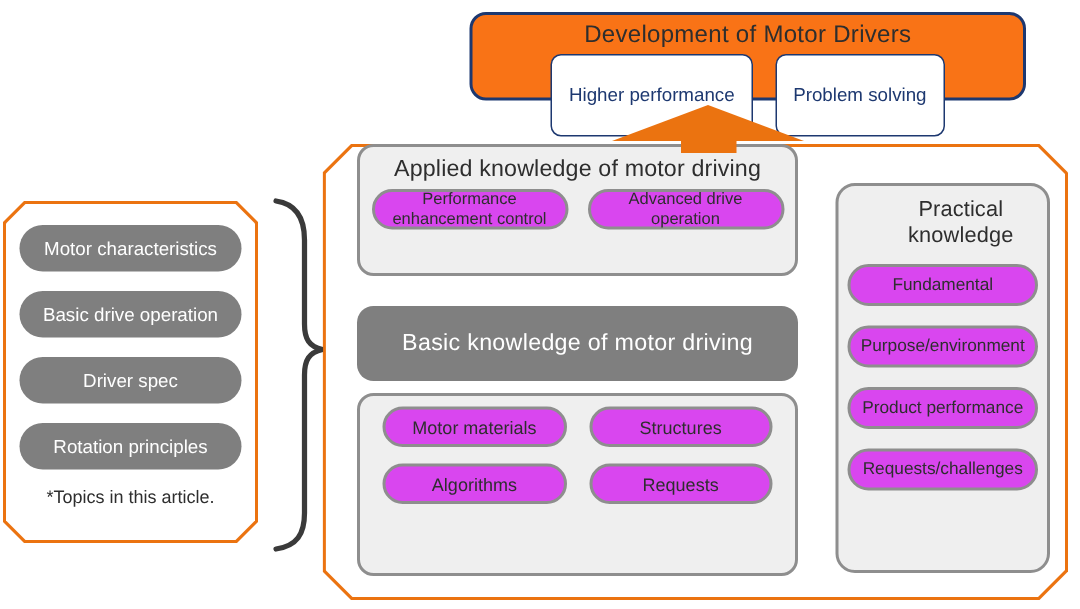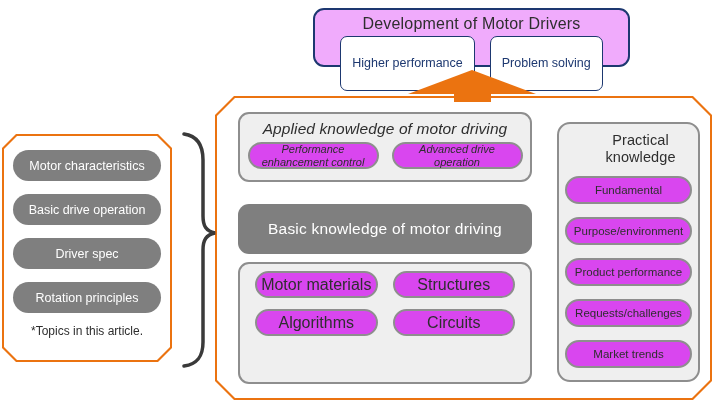--- a/index.html
+++ b/index.html
@@ -10,22 +10,22 @@
     --panel-border:#8E8E8E;
     --text-dark:#2E2E2E;
     --brace:#3A3A3A;
   }
   *{margin:0;padding:0;box-sizing:border-box;}
   body{background:#fff;font-family:"Liberation Sans",sans-serif;}
   #stage{position:relative;width:720px;height:406px;background:#fff;overflow:hidden;}
 
   
   .top-box{
-    position:absolute;left:313px;top:8px;width:317px;height:59px;
-    border:2px solid var(--navy);border-radius:11px;background:#f0abfc;
+    position:absolute;left:313px;top:8px;width:371px;height:59px;
+    border:2px solid var(--navy);border-radius:11px;background:#f97316;
   }
   .top-title{
     text-align:center;margin-top:5px;font-size:16px;color:var(--text-dark);
     letter-spacing:.2px;
   }
   .top-pills{display:flex;justify-content:center;gap:15px;margin-top:3px;}
   .top-pill{
     border:1.5px solid var(--navy);border-radius:7px;color:var(--navy);
     font-size:12.5px;padding:19px 11px;line-height:1.2;background:#fff;
   }
@@ -63,21 +63,21 @@
   
   .brace-svg{position:absolute;left:170px;top:126px;}
   .arrow-svg{position:absolute;left:402px;top:66px;z-index:5;}
 
   
   .main-content{position:absolute;left:215px;top:96px;width:497px;height:304px;}
   .panel{
     position:absolute;background:var(--panel-bg);
     border:2px solid var(--panel-border);border-radius:11px;
   }
-  .applied-panel{left:23px;top:16px;width:294px;height:70px;font-style:italic;}
+  .applied-panel{left:23px;top:0;width:294px;height:88px;}
   .panel-title{
     text-align:center;color:var(--text-dark);font-size:15.5px;margin-top:6px;
     letter-spacing:.1px;
   }
   .applied-pills{display:flex;justify-content:center;gap:13px;margin-top:4px;}
   .white-pill{
     background:#d946ef;border:2px solid var(--panel-border);border-radius:14px;
     color:var(--text-dark);display:flex;align-items:center;justify-content:center;
     text-align:center;
   }
@@ -87,21 +87,21 @@
     background:var(--gray-pill);border-radius:11px;
     display:flex;align-items:center;justify-content:center;
     color:#fff;font-size:15.5px;letter-spacing:.2px;
   }
   .fundamental-panel{left:23px;top:166px;width:294px;height:122px;}
   .fund-title{font-size:14.5px;line-height:1.15;white-space:pre-line;}
   .fund-grid{
     display:grid;grid-template-columns:1fr 1fr;column-gap:15px;row-gap:11px;
     margin:7px 15px 0;
   }
-  .fund-pill{height:27px;font-size:16px;border-radius:14px;}
+  .fund-pill{height:27px;font-size:12px;border-radius:14px;}
   .practical-panel{left:342px;top:26px;width:143px;height:260px;border-radius:13px;}
   .prac-title{font-size:14.5px;line-height:1.2;white-space:pre-line;margin-top:8px;padding-left:24px;}
   .prac-pills{display:flex;flex-direction:column;align-items:center;gap:13px;margin-top:9px;}
   .prac-pill{width:127px;height:28px;font-size:11.5px;border-radius:14px;flex:0 0 auto;}
 </style>
 </head>
 <body>
 
 <div id="stage">
 
@@ -136,33 +136,32 @@
 
     <div class="basic-panel">
       <span>Basic knowledge of motor driving</span>
     </div>
 
     <div class="panel fundamental-panel">
       <div class="fund-grid">
         <span class="white-pill fund-pill">Motor materials</span>
         <span class="white-pill fund-pill">Structures</span>
         <span class="white-pill fund-pill">Algorithms</span>
-        <span class="white-pill fund-pill">Circuits</span>
+        <span class="white-pill fund-pill">Requests</span>
       </div>
     </div>
 
     <div class="panel practical-panel">
       <div class="panel-title prac-title">Practical
 knowledge</div>
       <div class="prac-pills">
         <span class="white-pill prac-pill">Fundamental</span>
         <span class="white-pill prac-pill">Purpose/environment</span>
         <span class="white-pill prac-pill">Product performance</span>
         <span class="white-pill prac-pill">Requests/challenges</span>
-        <span class="white-pill prac-pill">Market trends</span>
       </div>
     </div>
   </div>
 
   <div class="bevel-outer left-outer">
     <div class="bevel-inner left-inner"></div>
   </div>
 
   <div class="left-content">
     <div class="topic-pill">Motor characteristics</div>

